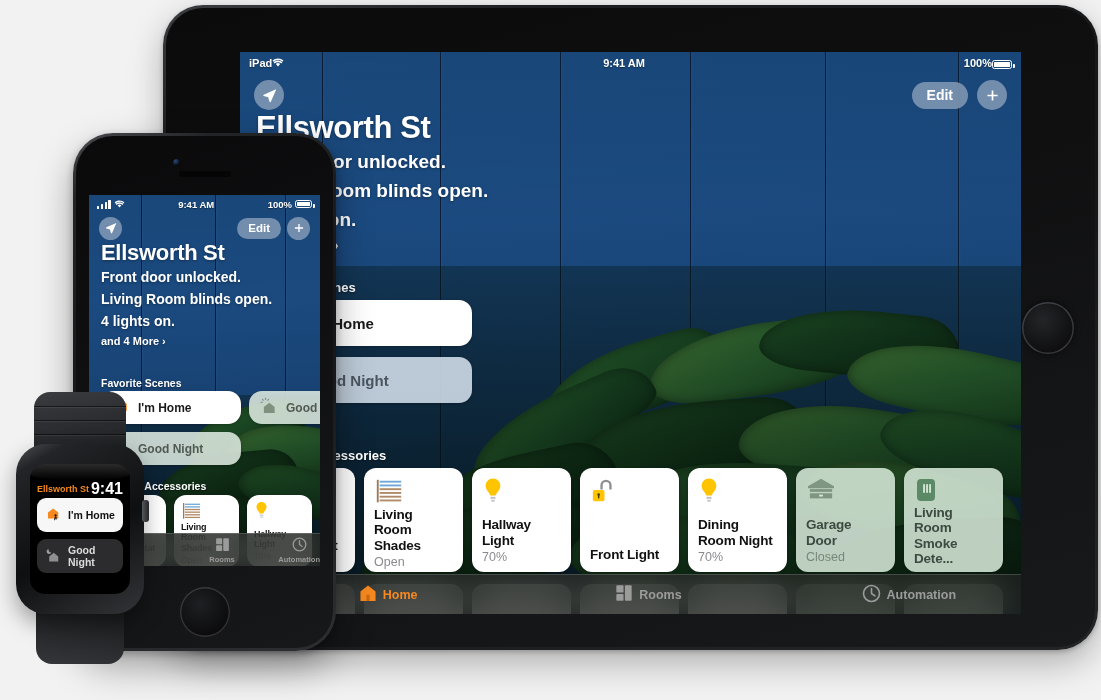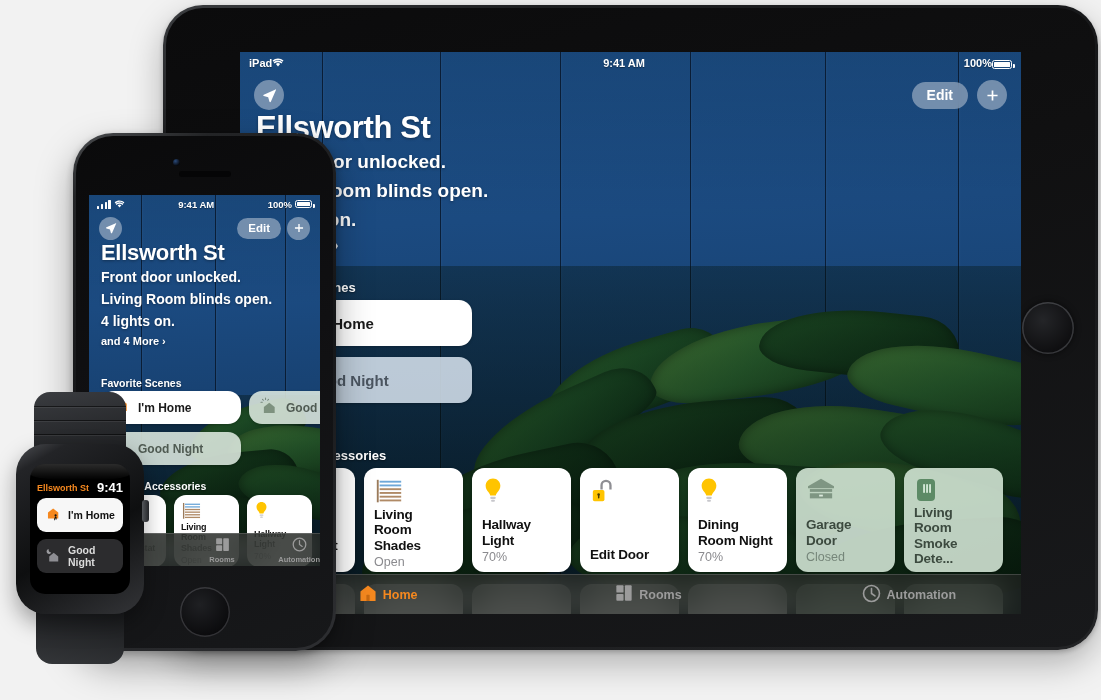--- a/index.html
+++ b/index.html
@@ -209,21 +209,21 @@
     position:absolute; left:14px; top:20px; width:100px; height:130px;
     background:#000; border-radius:15px; overflow:hidden;
   }
   #watch-screen .glare {
     position:absolute; left:0; right:0; top:0; height:16px;
     background: linear-gradient(to bottom, rgba(255,255,255,0.17), rgba(255,255,255,0));
     border-radius:15px 15px 60% 60%;
   }
   .watch-status { position:absolute; left:7px; right:7px; top:16px; display:flex; align-items:center; }
   .watch-title { color:#f5881f; font-size:9px; font-weight:bold; }
-  .watch-time { margin-left:auto; color:#fff; font-size:13px; font-weight:bold; }
+  .watch-time { margin-left:auto; color:#fff; font-size:16px; font-weight:bold; }
   .watch-card {
     position:absolute; left:7px; right:7px; height:34px; border-radius:9px;
     display:flex; align-items:center; gap:7px; padding-left:9px; font-size:10.5px; font-weight:bold;
   }
   .watch-card.w-on { background:#f7f7f7; color:#111; top:34px; }
   .watch-card.w-off { background:#2c2c2e; color:#dcdcdc; top:75px; }
 
   .nowrap { white-space: nowrap; }
 </style>
 </head>
@@ -379,21 +379,21 @@
       <div class="acc-card on" style="position:absolute; left:340px; top:416px; width:99px; height:104px;">
         <div class="acc-icon">
           <svg width="26" height="31" viewBox="0 0 26 32">
               <path d="M11.5 13V8.6a4.6 4.6 0 0 1 9.2 0V13" fill="none" stroke="#8e8e93" stroke-width="2.4"></path>
               <rect x="2.5" y="13.5" width="12" height="11.5" rx="1.8" fill="#ffc400"></rect>
               <circle cx="8.5" cy="18" r="1.3" fill="#4a3c00"></circle>
               <rect x="7.8" y="18.5" width="1.5" height="3.6" rx="0.7" fill="#4a3c00"></rect>
             </svg>
         </div>
         <div>
-          <div class="acc-name">Edit Door</div>
+          <div class="acc-name">Front Light</div>
           <div class="acc-state"></div>
         </div>
       </div>
 
       <div class="acc-card on" style="position:absolute; left:448px; top:416px; width:99px; height:104px;">
         <div class="acc-icon">
           <svg width="22" height="31" viewBox="0 0 22 32">
               <path d="M11 1.5c-4.4 0-7.6 3.4-7.6 7.6 0 3 1.6 5 3 6.7 1 1.3 1.6 2.2 1.7 3.4h5.8c.1-1.2.7-2.1 1.7-3.4 1.4-1.7 3-3.7 3-6.7 0-4.2-3.2-7.6-7.6-7.6z" fill="#ffc400"></path>
               <rect x="8.2" y="20.5" width="5.6" height="2.1" rx="1" fill="#c7c7cc"></rect>
               <rect x="9" y="23.6" width="4" height="2" rx="1" fill="#c7c7cc"></rect>

